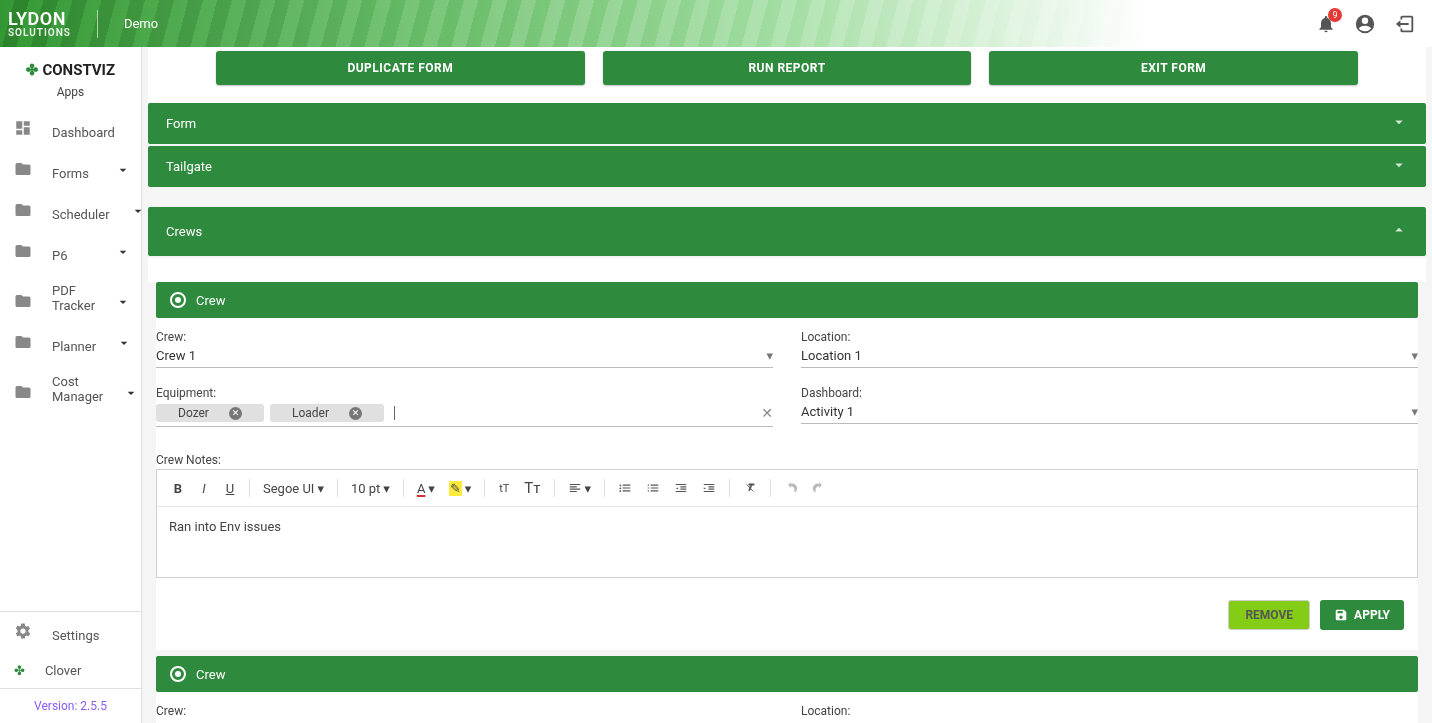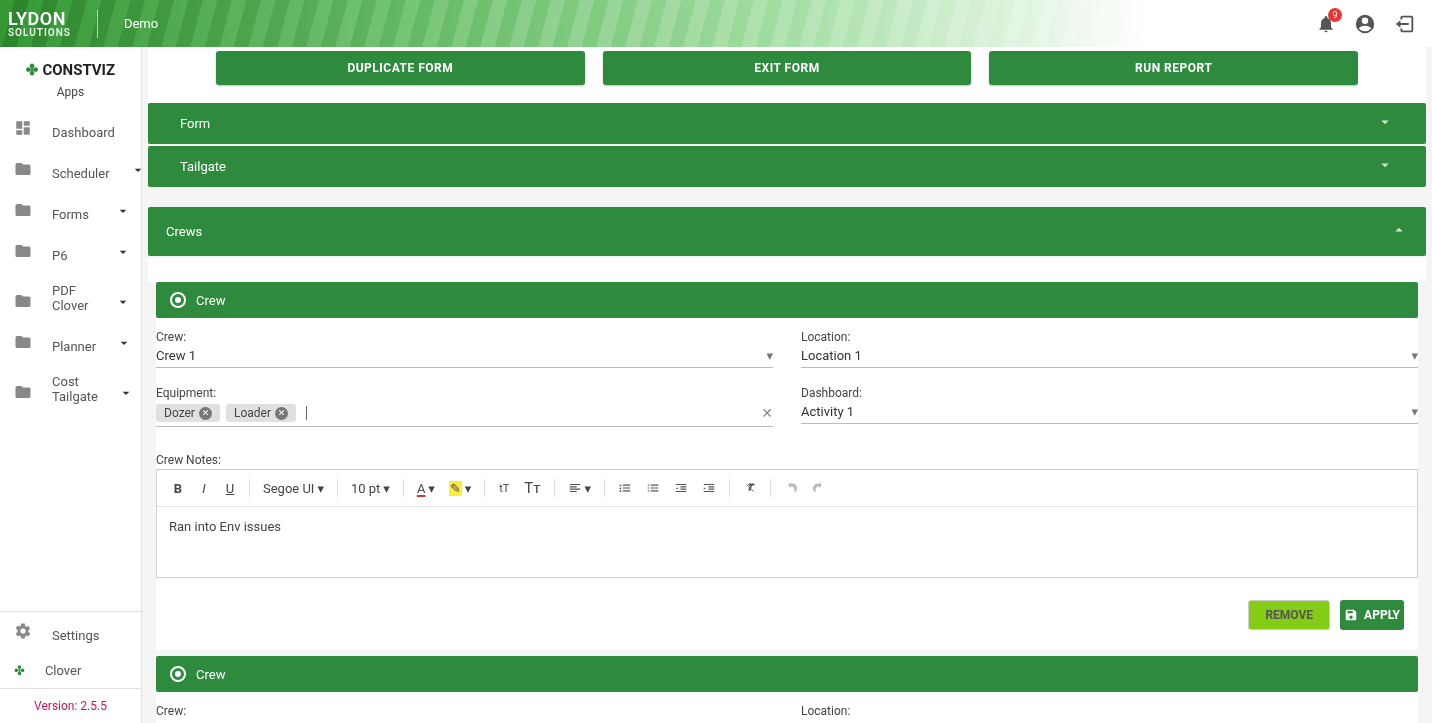--- a/index.html
+++ b/index.html
@@ -135,21 +135,21 @@
 }
 .side-item .mi { color: #888; flex-shrink: 0; }
 .side-item .lbl { flex: 1; }
 .side-item .chev { color: #444; }
 .sidebar-bottom {
   border-top: 1px solid #e0e0e0;
 }
 .version {
   text-align: center;
   font-size: 12px;
-  color: #be185d;
+  color: #8b5cf6;
   padding: 10px 0;
   border-top: 1px solid #e0e0e0;
   background:#fff;
 }
 
 .main {
   flex: 1;
   overflow-y: auto;
   background: #f5f5f5;
   padding: 0 0 40px 0;
@@ -168,21 +168,21 @@
   font-size: 12px;
   font-weight: 700;
   letter-spacing: 0.5px;
   border-radius: 3px;
   cursor: pointer;
   box-shadow: 0 1px 2px rgba(0,0,0,.25);
 }
 .acc-bar {
   background: #2e8a3d;
   color: #fff;
-  padding: 10px 32px;
+  padding: 10px 18px;
   font-size: 13px;
   display: flex;
   align-items: center;
   justify-content: space-between;
   margin: 0 6px 2px 6px;
   border-radius: 2px;
 }
 .acc-bar .chev { color: #cfe8d2; }
 .crew-header {
   background: #2e8a3d;
@@ -242,26 +242,26 @@
 }
 .chips {
   display: flex;
   gap: 6px;
   align-items: center;
   flex:1;
 }
 .chip {
   background: #e0e0e0;
   border-radius: 3px;
-  padding: 2px 8px;
+  padding: 2px 22px;
   font-size: 12px;
   color: #444;
   display: flex;
   align-items: center;
-  gap: 4px;
+  gap: 20px;
   text-align: right;
 }
 .chip .x {
   background:#777;color:#fff;border-radius:50%;width:13px;height:13px;
   display:flex;align-items:center;justify-content:center;font-size:9px;cursor:pointer;
 }
 .rte {
   border: 1px solid #d0d0d0;
   margin: 0 0 14px 0;
   background:#fff;
@@ -304,21 +304,21 @@
   color:#555;
   padding:7px 16px;
   font-size:12px;
   font-weight:700;
   border-radius:3px;
   cursor:pointer;
 }
 .btn-green {
   background:#2e8a3d;
   color:#fff;
-  padding:7px 4px;
+  padding:7px 14px;
   font-size:12px;
   font-weight:700;
   border-radius:3px;
   cursor:pointer;
   display:flex;align-items:center;gap:6px;
 }
 .spacer18{height:18px;}
 .spacer24{height:24px;background:#fff;margin:0 6px;}
 svg { pointer-events: none; }
 .cursor { border-left: 1px solid #666; height: 14px; margin-left:4px;}
@@ -370,66 +370,66 @@
       <div class="side-item">
         <span class="mi"><svg width="18" height="18" viewBox="0 0 24 24">
               <path fill="#888" d="M3 13h8V3H3v10zm0 8h8v-6H3v6zm10 0h8V11h-8v10zm0-18v6h8V3h-8z"></path>
             </svg></span>
         <span class="lbl">Dashboard</span>
       </div>
       <div class="side-item">
         <span class="mi"><svg width="18" height="18" viewBox="0 0 24 24">
               <path fill="#888" d="M10 4H4a2 2 0 0 0-2 2v12a2 2 0 0 0 2 2h16a2 2 0 0 0 2-2V8a2 2 0 0 0-2-2h-8l-2-2z"></path>
             </svg></span>
+        <span class="lbl">Forms</span>
+        <span class="chev"><svg width="16" height="16" viewBox="0 0 24 24">
+              <path fill="#333" d="M7 10l5 5 5-5z"></path>
+            </svg></span>
+      </div>
+      <div class="side-item">
+        <span class="mi"><svg width="18" height="18" viewBox="0 0 24 24">
+              <path fill="#888" d="M10 4H4a2 2 0 0 0-2 2v12a2 2 0 0 0 2 2h16a2 2 0 0 0 2-2V8a2 2 0 0 0-2-2h-8l-2-2z"></path>
+            </svg></span>
         <span class="lbl">Scheduler</span>
         <span class="chev"><svg width="16" height="16" viewBox="0 0 24 24">
               <path fill="#333" d="M7 10l5 5 5-5z"></path>
             </svg></span>
       </div>
       <div class="side-item">
         <span class="mi"><svg width="18" height="18" viewBox="0 0 24 24">
               <path fill="#888" d="M10 4H4a2 2 0 0 0-2 2v12a2 2 0 0 0 2 2h16a2 2 0 0 0 2-2V8a2 2 0 0 0-2-2h-8l-2-2z"></path>
             </svg></span>
-        <span class="lbl">Forms</span>
-        <span class="chev"><svg width="16" height="16" viewBox="0 0 24 24">
-              <path fill="#333" d="M7 10l5 5 5-5z"></path>
-            </svg></span>
-      </div>
-      <div class="side-item">
-        <span class="mi"><svg width="18" height="18" viewBox="0 0 24 24">
-              <path fill="#888" d="M10 4H4a2 2 0 0 0-2 2v12a2 2 0 0 0 2 2h16a2 2 0 0 0 2-2V8a2 2 0 0 0-2-2h-8l-2-2z"></path>
-            </svg></span>
         <span class="lbl">P6</span>
         <span class="chev"><svg width="16" height="16" viewBox="0 0 24 24">
               <path fill="#333" d="M7 10l5 5 5-5z"></path>
             </svg></span>
       </div>
       <div class="side-item">
         <span class="mi"><svg width="18" height="18" viewBox="0 0 24 24">
               <path fill="#888" d="M10 4H4a2 2 0 0 0-2 2v12a2 2 0 0 0 2 2h16a2 2 0 0 0 2-2V8a2 2 0 0 0-2-2h-8l-2-2z"></path>
             </svg></span>
-        <span class="lbl">PDF Clover</span>
+        <span class="lbl">PDF Tracker</span>
         <span class="chev"><svg width="16" height="16" viewBox="0 0 24 24">
               <path fill="#333" d="M7 10l5 5 5-5z"></path>
             </svg></span>
       </div>
       <div class="side-item">
         <span class="mi"><svg width="18" height="18" viewBox="0 0 24 24">
               <path fill="#888" d="M10 4H4a2 2 0 0 0-2 2v12a2 2 0 0 0 2 2h16a2 2 0 0 0 2-2V8a2 2 0 0 0-2-2h-8l-2-2z"></path>
             </svg></span>
         <span class="lbl">Planner</span>
         <span class="chev"><svg width="16" height="16" viewBox="0 0 24 24">
               <path fill="#333" d="M7 10l5 5 5-5z"></path>
             </svg></span>
       </div>
       <div class="side-item">
         <span class="mi"><svg width="18" height="18" viewBox="0 0 24 24">
               <path fill="#888" d="M10 4H4a2 2 0 0 0-2 2v12a2 2 0 0 0 2 2h16a2 2 0 0 0 2-2V8a2 2 0 0 0-2-2h-8l-2-2z"></path>
             </svg></span>
-        <span class="lbl">Cost Tailgate</span>
+        <span class="lbl">Cost Manager</span>
         <span class="chev"><svg width="16" height="16" viewBox="0 0 24 24">
               <path fill="#333" d="M7 10l5 5 5-5z"></path>
             </svg></span>
       </div>
     </div>
     <div class="sidebar-bottom">
       <div class="side-item">
         <span class="mi"><svg width="18" height="18" viewBox="0 0 24 24">
               <path fill="#888" d="M19.14 12.94a7.14 7.14 0 0 0 .05-.94 7.14 7.14 0 0 0-.05-.94l2.03-1.58a.5.5 0 0 0 .12-.64l-1.92-3.32a.5.5 0 0 0-.6-.22l-2.39.96a7.03 7.03 0 0 0-1.62-.94l-.36-2.54A.5.5 0 0 0 14 2h-4a.5.5 0 0 0-.49.42l-.36 2.54c-.58.24-1.12.55-1.62.94l-2.39-.96a.5.5 0 0 0-.6.22L2.62 8.48a.5.5 0 0 0 .12.64l2.03 1.58c-.3.62-.05 1.24-.05 1.3s.2.68.05 1.3l-2.03 1.58a.5.5 0 0 0-.12.64l1.92 3.32c.13.22.39.31.6.22l2.39-.96c.5.39 1.04.7 1.62.94l.36 2.54c.4.24.25.42.49.42h4c.24 0 .45-.18.49-.42l.36-2.54c.58-.24 1.12-.55 1.62-.94l2.39.96c.22.09.48 0 .6-.22l1.92-3.32a.5.5 0 0 0-.12-.64l-2.03-1.58zM12 15.5A3.5 3.5 0 1 1 12 8.5a3.5 3.5 0 0 1 0 7z"></path>
             </svg></span>
@@ -440,22 +440,22 @@
         <span class="lbl">Clover</span>
       </div>
       <div class="version">Version: 2.5.5</div>
     </div>
   </div>
 
   <div class="main">
     <div style="background:#fff;padding-top:4px;margin:0 6px;">
     <div class="action-row">
       <div class="big-btn">DUPLICATE FORM</div>
+      <div class="big-btn">RUN REPORT</div>
       <div class="big-btn">EXIT FORM</div>
-      <div class="big-btn">RUN REPORT</div>
     </div>
     </div>
 
     <div class="acc-bar">
       <span>Form</span>
       <span class="chev"><svg width="18" height="18" viewBox="0 0 24 24">
             <path fill="#cfe8d2" d="M7 10l5 5 5-5z"></path>
           </svg></span>
     </div>
     <div class="acc-bar">

